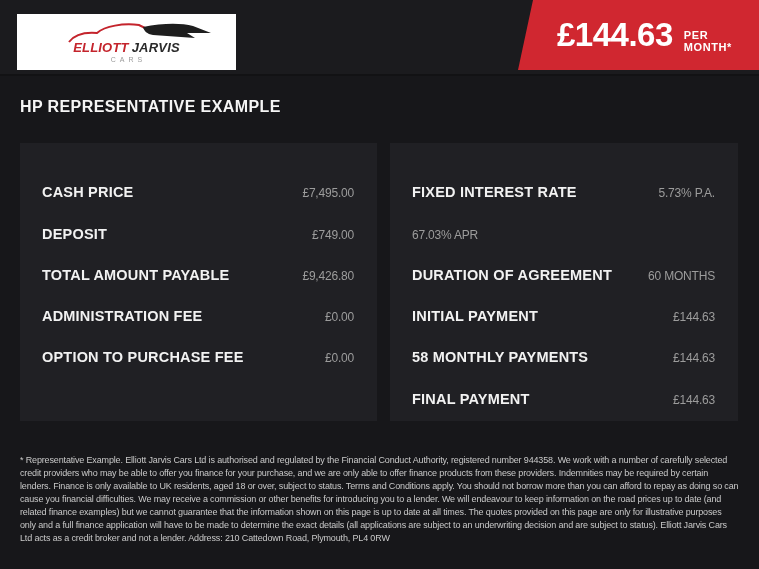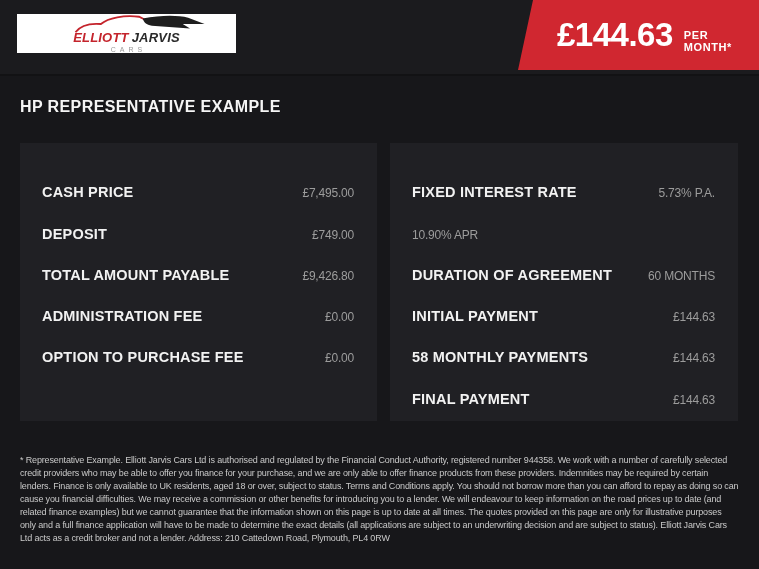--- a/index.html
+++ b/index.html
@@ -5,21 +5,21 @@
   * { margin:0; padding:0; box-sizing:border-box; }
   html,body { width:759px; height:569px; }
   body { font-family:"Liberation Sans", sans-serif; background:#151517; }
 
   .app { position:relative; width:759px; height:569px; background:#17171a; overflow:hidden; }
 
   
   .header-band { position:absolute; top:0; left:0; width:759px; height:76px;
                  background:#1b1b1e; border-bottom:2px solid #121214; }
 
-  .logo-box { position:absolute; left:17px; top:14px; width:219px; height:39px;
+  .logo-box { position:absolute; left:17px; top:14px; width:219px; height:56px;
               background:#ffffff; display:flex; flex-direction:column;
               align-items:center; justify-content:center; cursor:pointer; }
   .logo-car { margin-left:26px; margin-bottom:-3px; }
   .logo-name { font-style:italic; font-weight:bold; font-size:13px; letter-spacing:0.2px; line-height:13px; }
   .logo-name .red { color:#c4242c; }
   .logo-name .dark { color:#2b2b2b; margin-left:3px; }
   .logo-sub { color:#9a9a9a; font-size:7px; letter-spacing:4px; margin-top:2px; margin-left:4px; }
 
   .price-banner { position:absolute; top:0; left:518px; right:0; height:70px;
                   background:#d02730;
@@ -94,21 +94,21 @@
       <span class="row-value">£0.00</span>
     </div>
   </div>
 
   <div class="panel panel-right">
     <div class="finance-row">
       <span class="row-label">FIXED INTEREST RATE</span>
       <span class="row-value">5.73% P.A.</span>
     </div>
     <div class="finance-row">
-      <span class="row-value">10.90% APR</span>
+      <span class="row-value">67.03% APR</span>
     </div>
     <div class="finance-row">
       <span class="row-label">DURATION OF AGREEMENT</span>
       <span class="row-value">60 MONTHS</span>
     </div>
     <div class="finance-row">
       <span class="row-label">INITIAL PAYMENT</span>
       <span class="row-value">£144.63</span>
     </div>
     <div class="finance-row">

